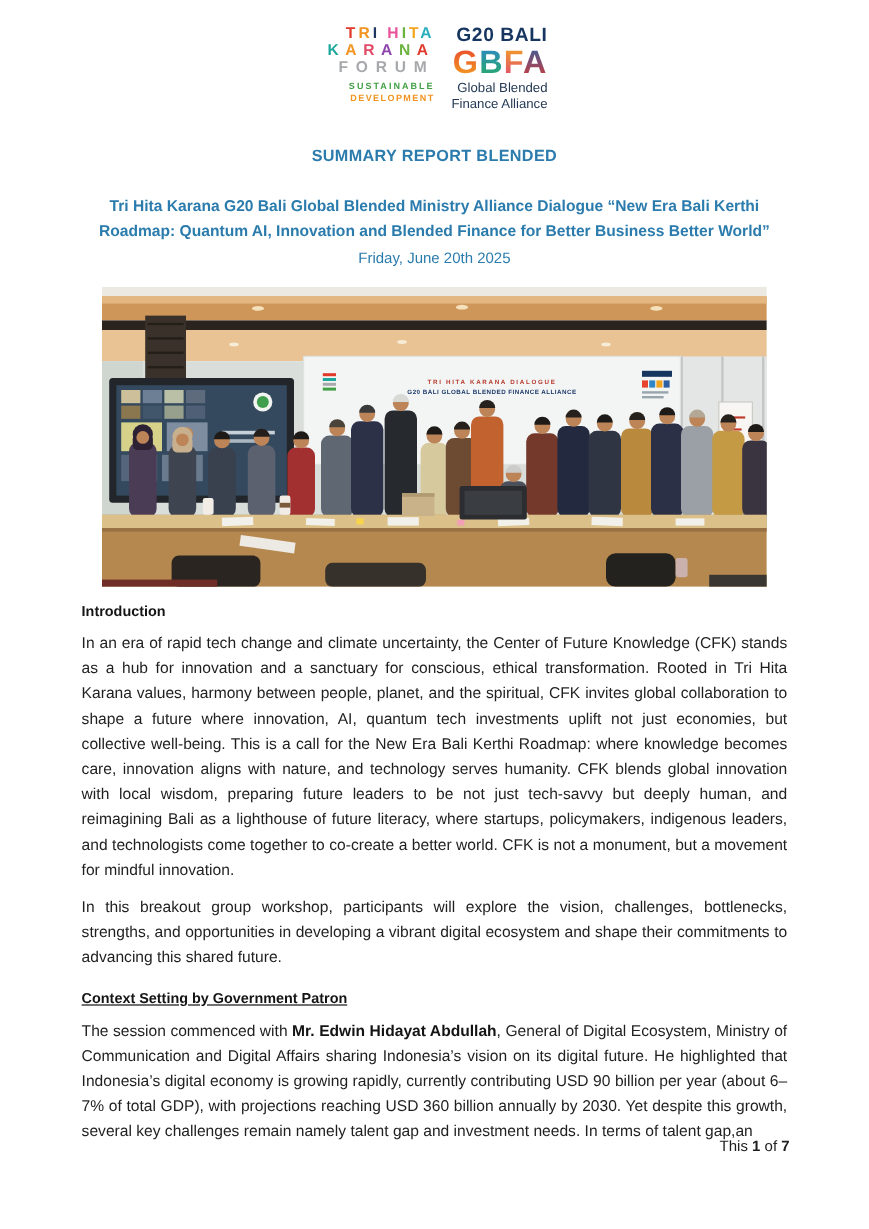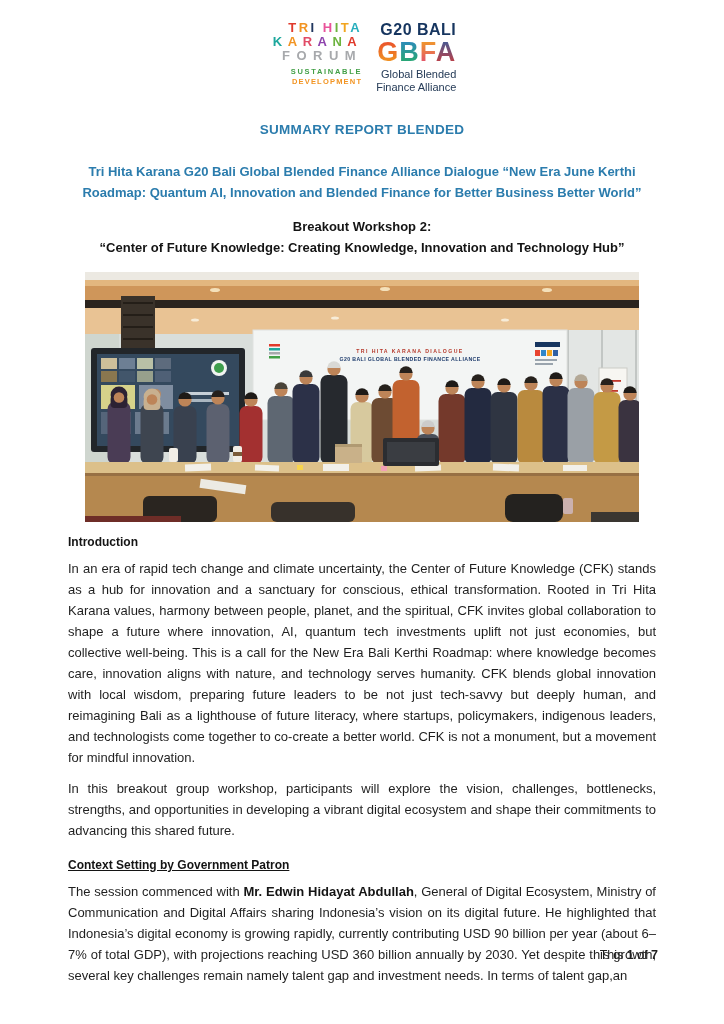--- a/index.html
+++ b/index.html
@@ -60,28 +60,25 @@
       <div class="gbfa-g20"><span style="color: rgb(22, 53, 95);">G20 BALI</span></div>
       <div class="gbfa-big"><span class="grad" style="background-image: linear-gradient(rgb(232, 67, 47), rgb(242, 165, 31));">G</span><span class="grad" style="background-image: linear-gradient(rgb(46, 134, 201), rgb(39, 174, 96));">B</span><span class="grad" style="background-image: linear-gradient(rgb(242, 165, 31), rgb(224, 69, 123));">F</span><span class="grad" style="background-image: linear-gradient(rgb(46, 95, 163), rgb(217, 58, 53));">A</span></div>
       <div class="gbfa-tag">Global Blended</div>
       <div class="gbfa-tag" style="margin-top:0;">Finance Alliance</div>
     </div>
   </div>
 
   <div class="doc-type">SUMMARY REPORT BLENDED</div>
 
   <div class="dialogue">
-    <div>Tri Hita Karana G20 Bali Global Blended Finance Alliance Dialogue “New Era June Kerthi</div>
+    <div>Tri Hita Karana G20 Bali Global Blended Ministry Alliance Dialogue “New Era Bali Kerthi</div>
     <div>Roadmap: Quantum AI, Innovation and Blended Finance for Better Business Better World”</div>
   </div>
-
-  <div class="workshop">
-    <div>Breakout Workshop 2:</div>
-    <div>“Center of Future Knowledge: Creating Knowledge, Innovation and Technology Hub”</div>
-  </div>
+  <div class="date-line">Friday, June 20th 2025</div>
+
 
   <div class="photo-wrap">
     <svg viewBox="0 0 554 250" width="554" height="250" xmlns="http://www.w3.org/2000/svg" font-family="Liberation Sans, sans-serif">
 
       <g>
         <rect x="0" y="0" width="554" height="8" fill="#ece9e2"></rect>
         <rect x="0" y="8" width="554" height="20" fill="#cf965a"></rect>
         <rect x="0" y="8" width="554" height="6" fill="#e3b77f"></rect>
         <ellipse cx="130" cy="18" rx="5" ry="2" fill="#f4e0ba"></ellipse>
         <ellipse cx="300" cy="17" rx="5" ry="2" fill="#f4e0ba"></ellipse>

